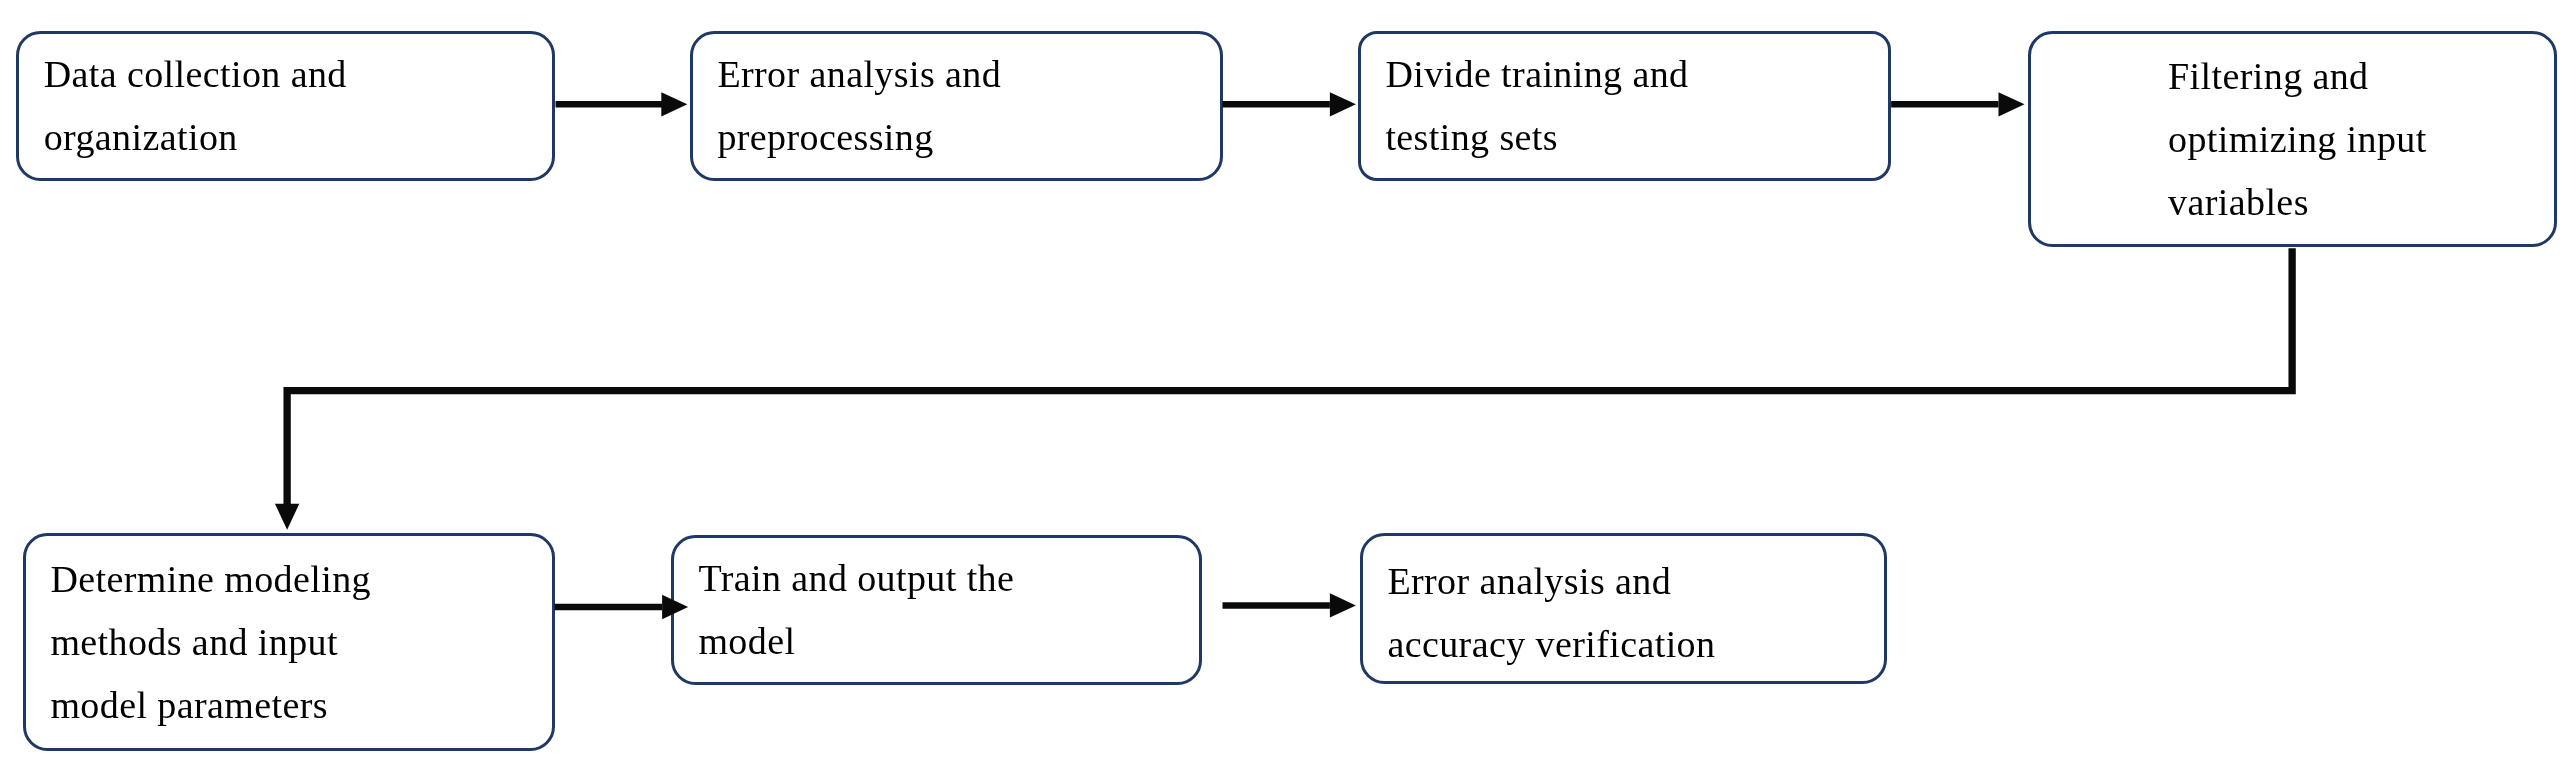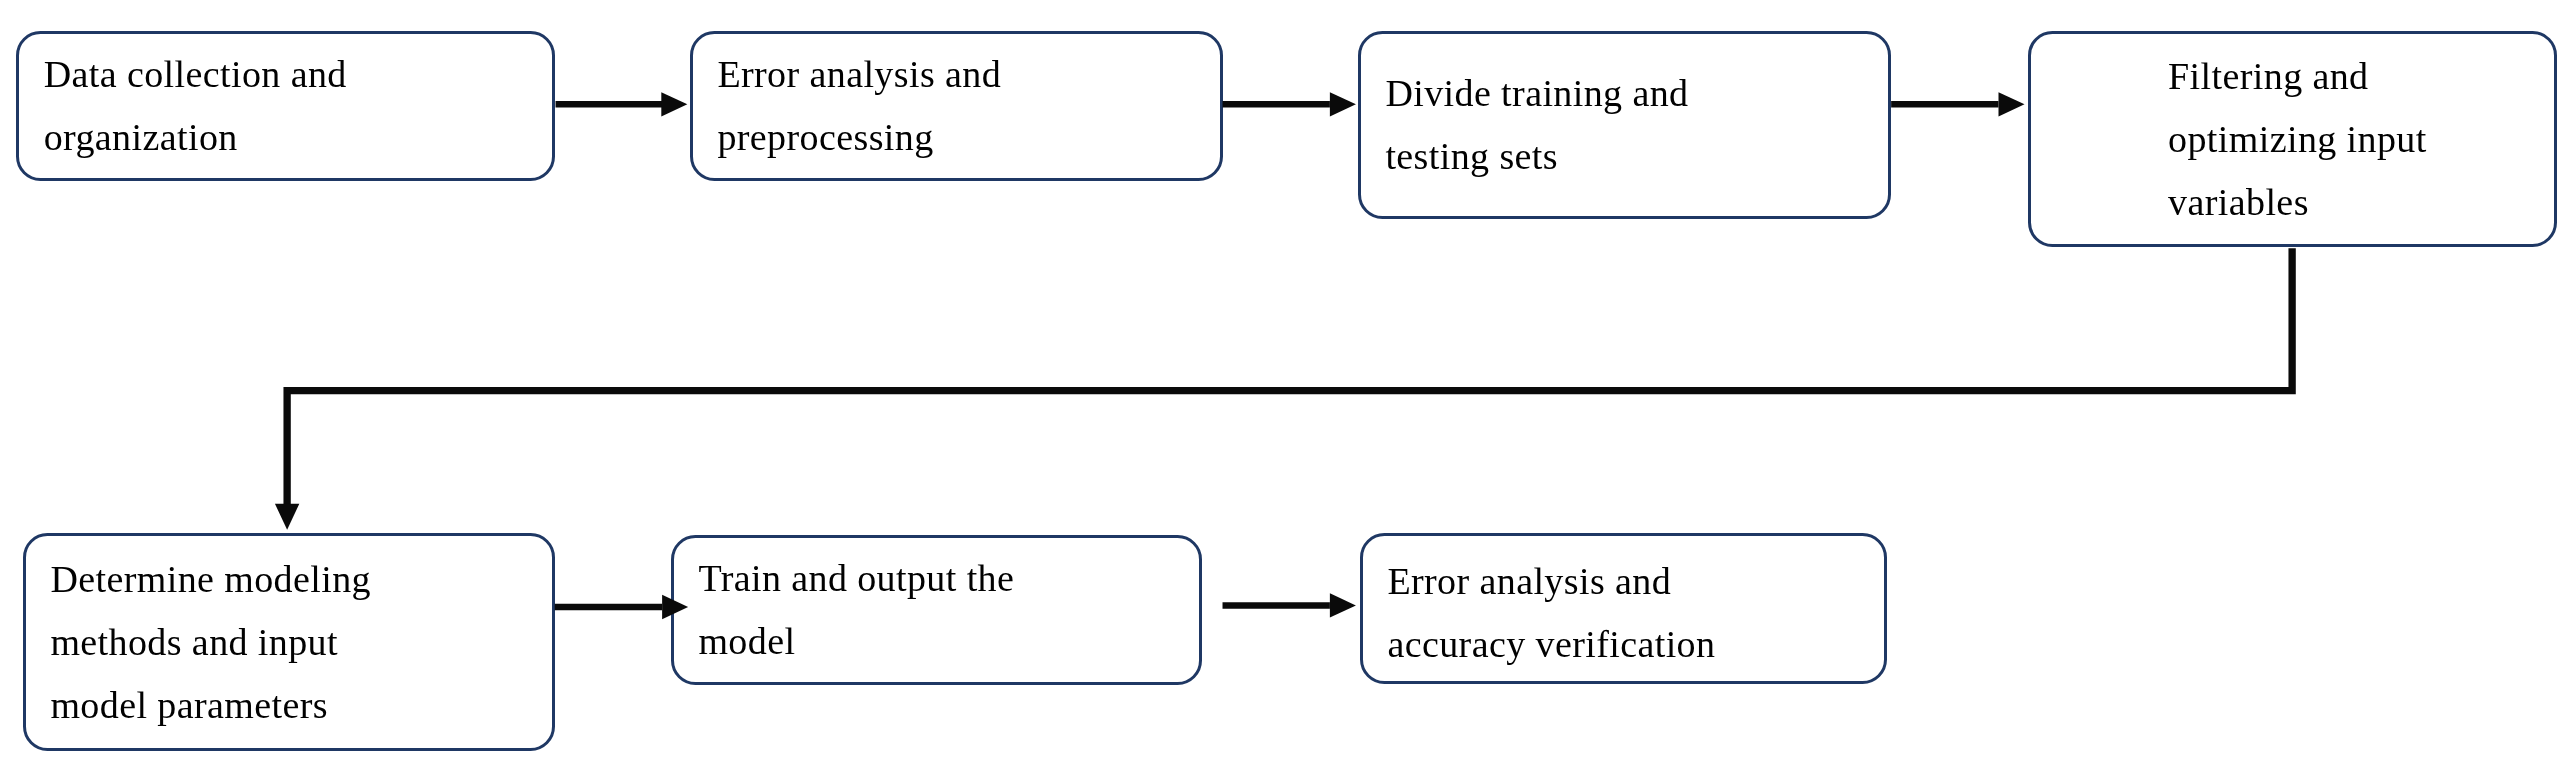--- a/index.html
+++ b/index.html
@@ -30,21 +30,21 @@
   }
   .node-label {
     font-size: 38px;
     line-height: 63px;
     color: var(--node-text);
     white-space: pre-line;
     letter-spacing: 0.4px;
   }
   .node-1 { left: 16.3px;   top: 31px;  width: 539px; height: 150px; }
   .node-2 { left: 690px;  top: 31px;  width: 533px; height: 150px; }
-  .node-3 { left: 1358px; top: 31px;  width: 533px; height: 188px; }
+  .node-3 { left: 1358px; top: 31px;  width: 533px; height: 150px; border-radius: 19px; }
   .node-4 { left: 2028px; top: 31px;  width: 529px; height: 216px; justify-content: center; }
   .node-5 { left: 23px;   top: 533px; width: 532px; height: 218px; }
   .node-6 { left: 671px;  top: 535px; width: 531px; height: 150px; }
   .node-7 { left: 1360px; top: 533px; width: 527px; height: 151px; align-items: flex-end; }
   .edge-layer {
     position: absolute;
     left: 0; top: 0;
     width: 2576px;
     height: 774px;
     pointer-events: none;

